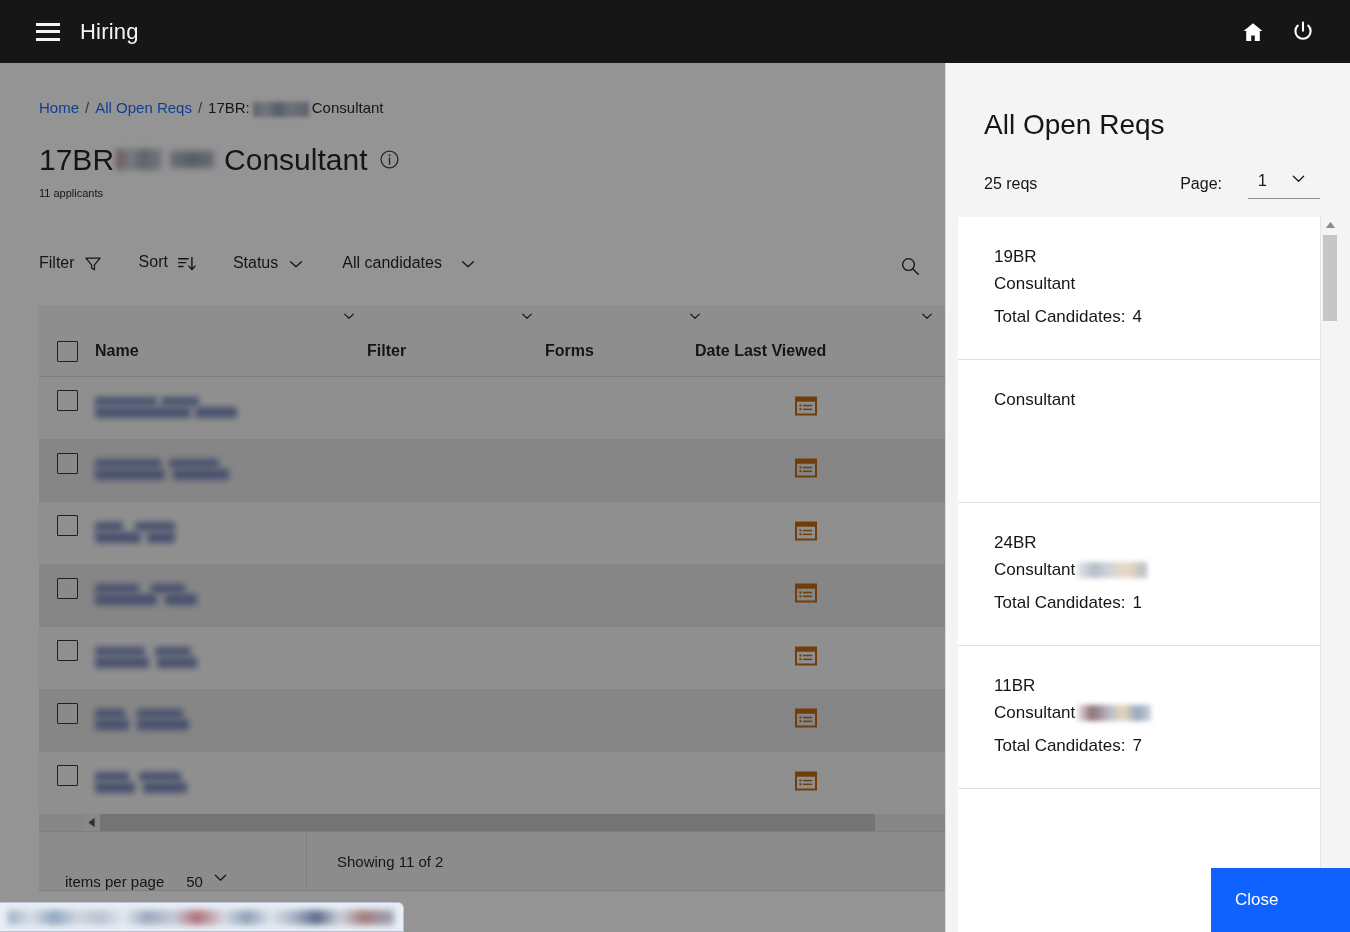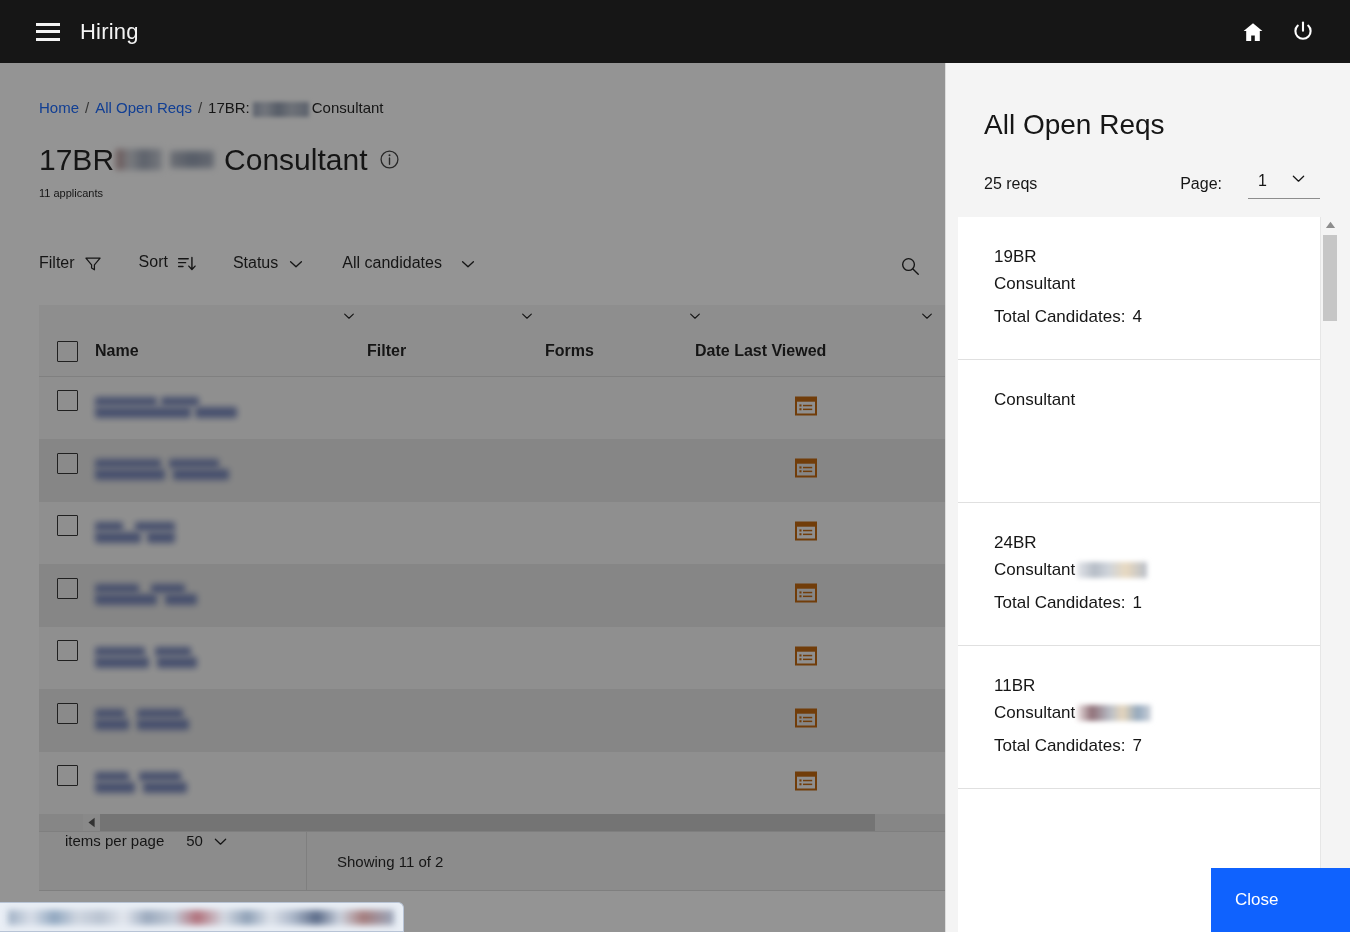--- a/index.html
+++ b/index.html
@@ -117,21 +117,21 @@
     position: absolute; left: 61px; top: 0; height: 17px; width: 775px;
     background: rgba(0,0,0,0.14); cursor: pointer;
   }
 
   .tfoot {
     width: 906px; height: 60px; display: flex; align-items: center;
     background: rgba(0,0,0,0.055);
     border-top: 1px solid rgba(0,0,0,0.10);
     border-bottom: 1px solid rgba(0,0,0,0.10);
   }
-  .tf-left { display: flex; align-items: flex-start; padding-left: 26px; width: 268px; height: 100%;
+  .tf-left { display: flex; align-items: flex-end; padding-left: 26px; width: 268px; height: 100%;
              border-right: 1px solid rgba(0,0,0,0.10); font-size: 15px; color: #161616; }
   .tf-left .num { margin-left: 22px; margin-right: 8px; }
   .tf-right { padding-left: 30px; font-size: 15px; color: #161616; }
 
   
   .statusbar {
     position: absolute; left: 0; bottom: 0; width: 404px; height: 30px;
     background: #e9eef5; border: 1px solid #b8c4d6; border-left: none;
     border-radius: 0 6px 0 0; overflow: hidden; z-index: 60;
   }

